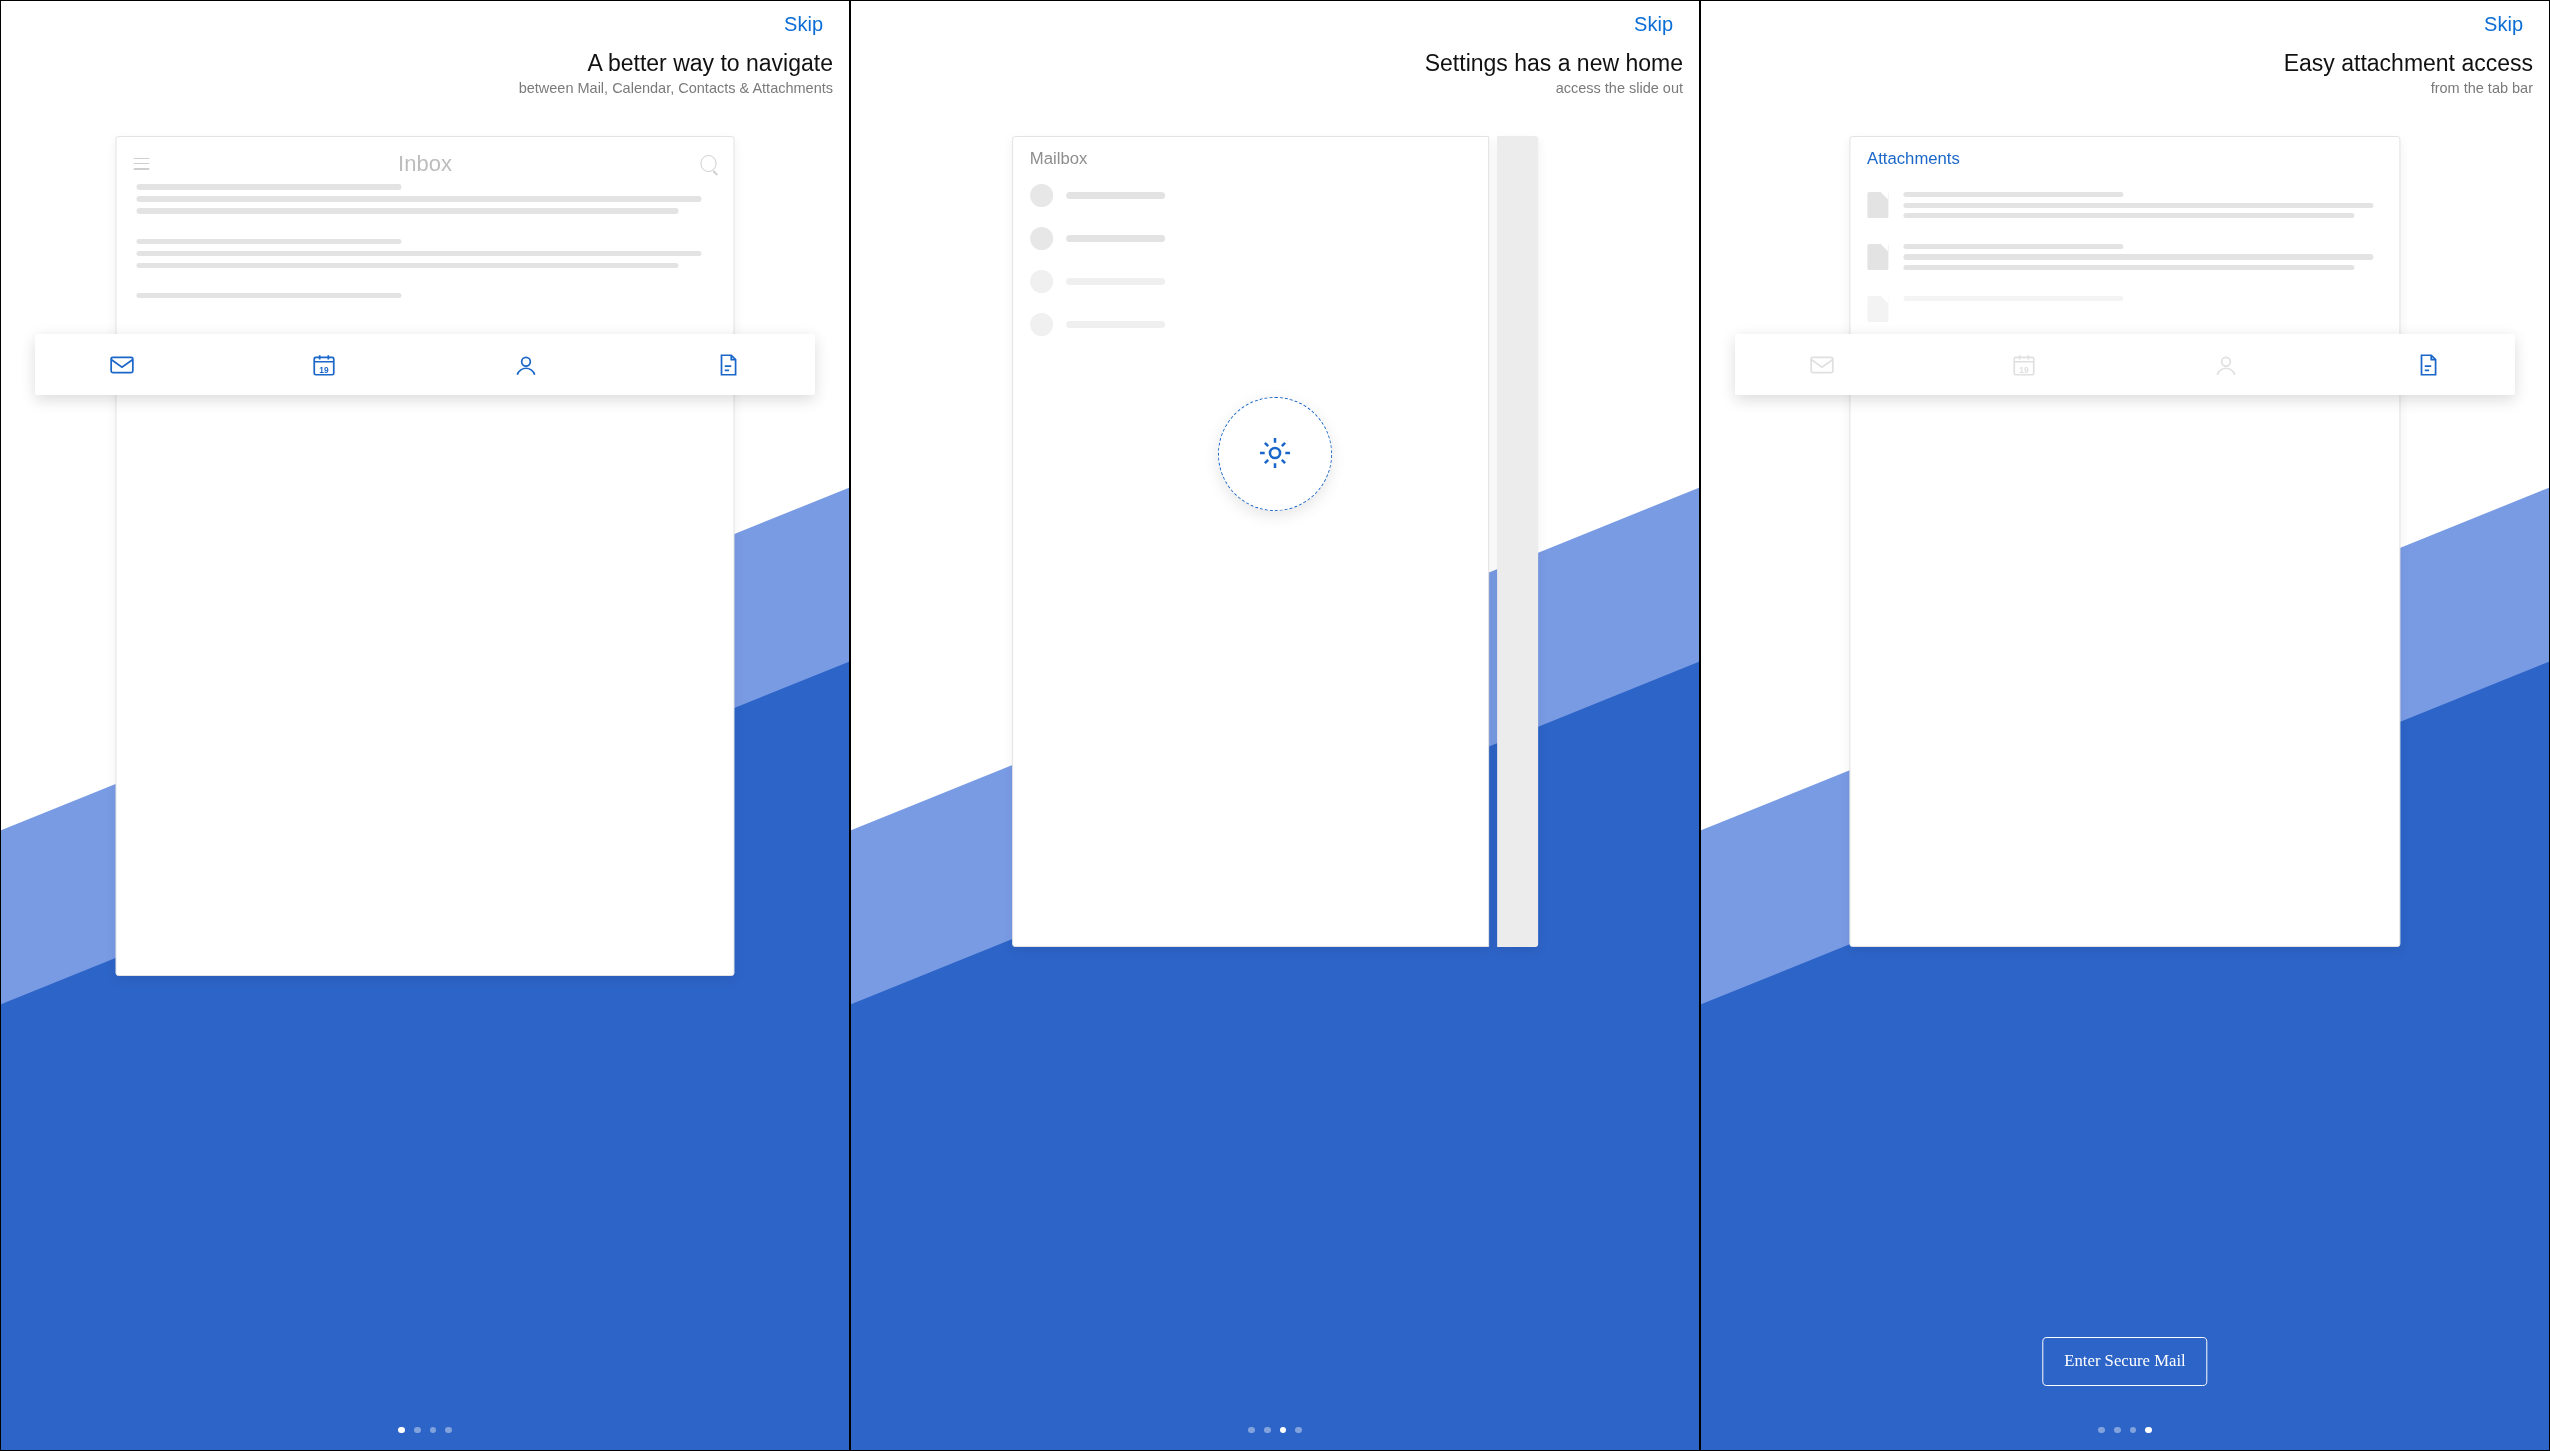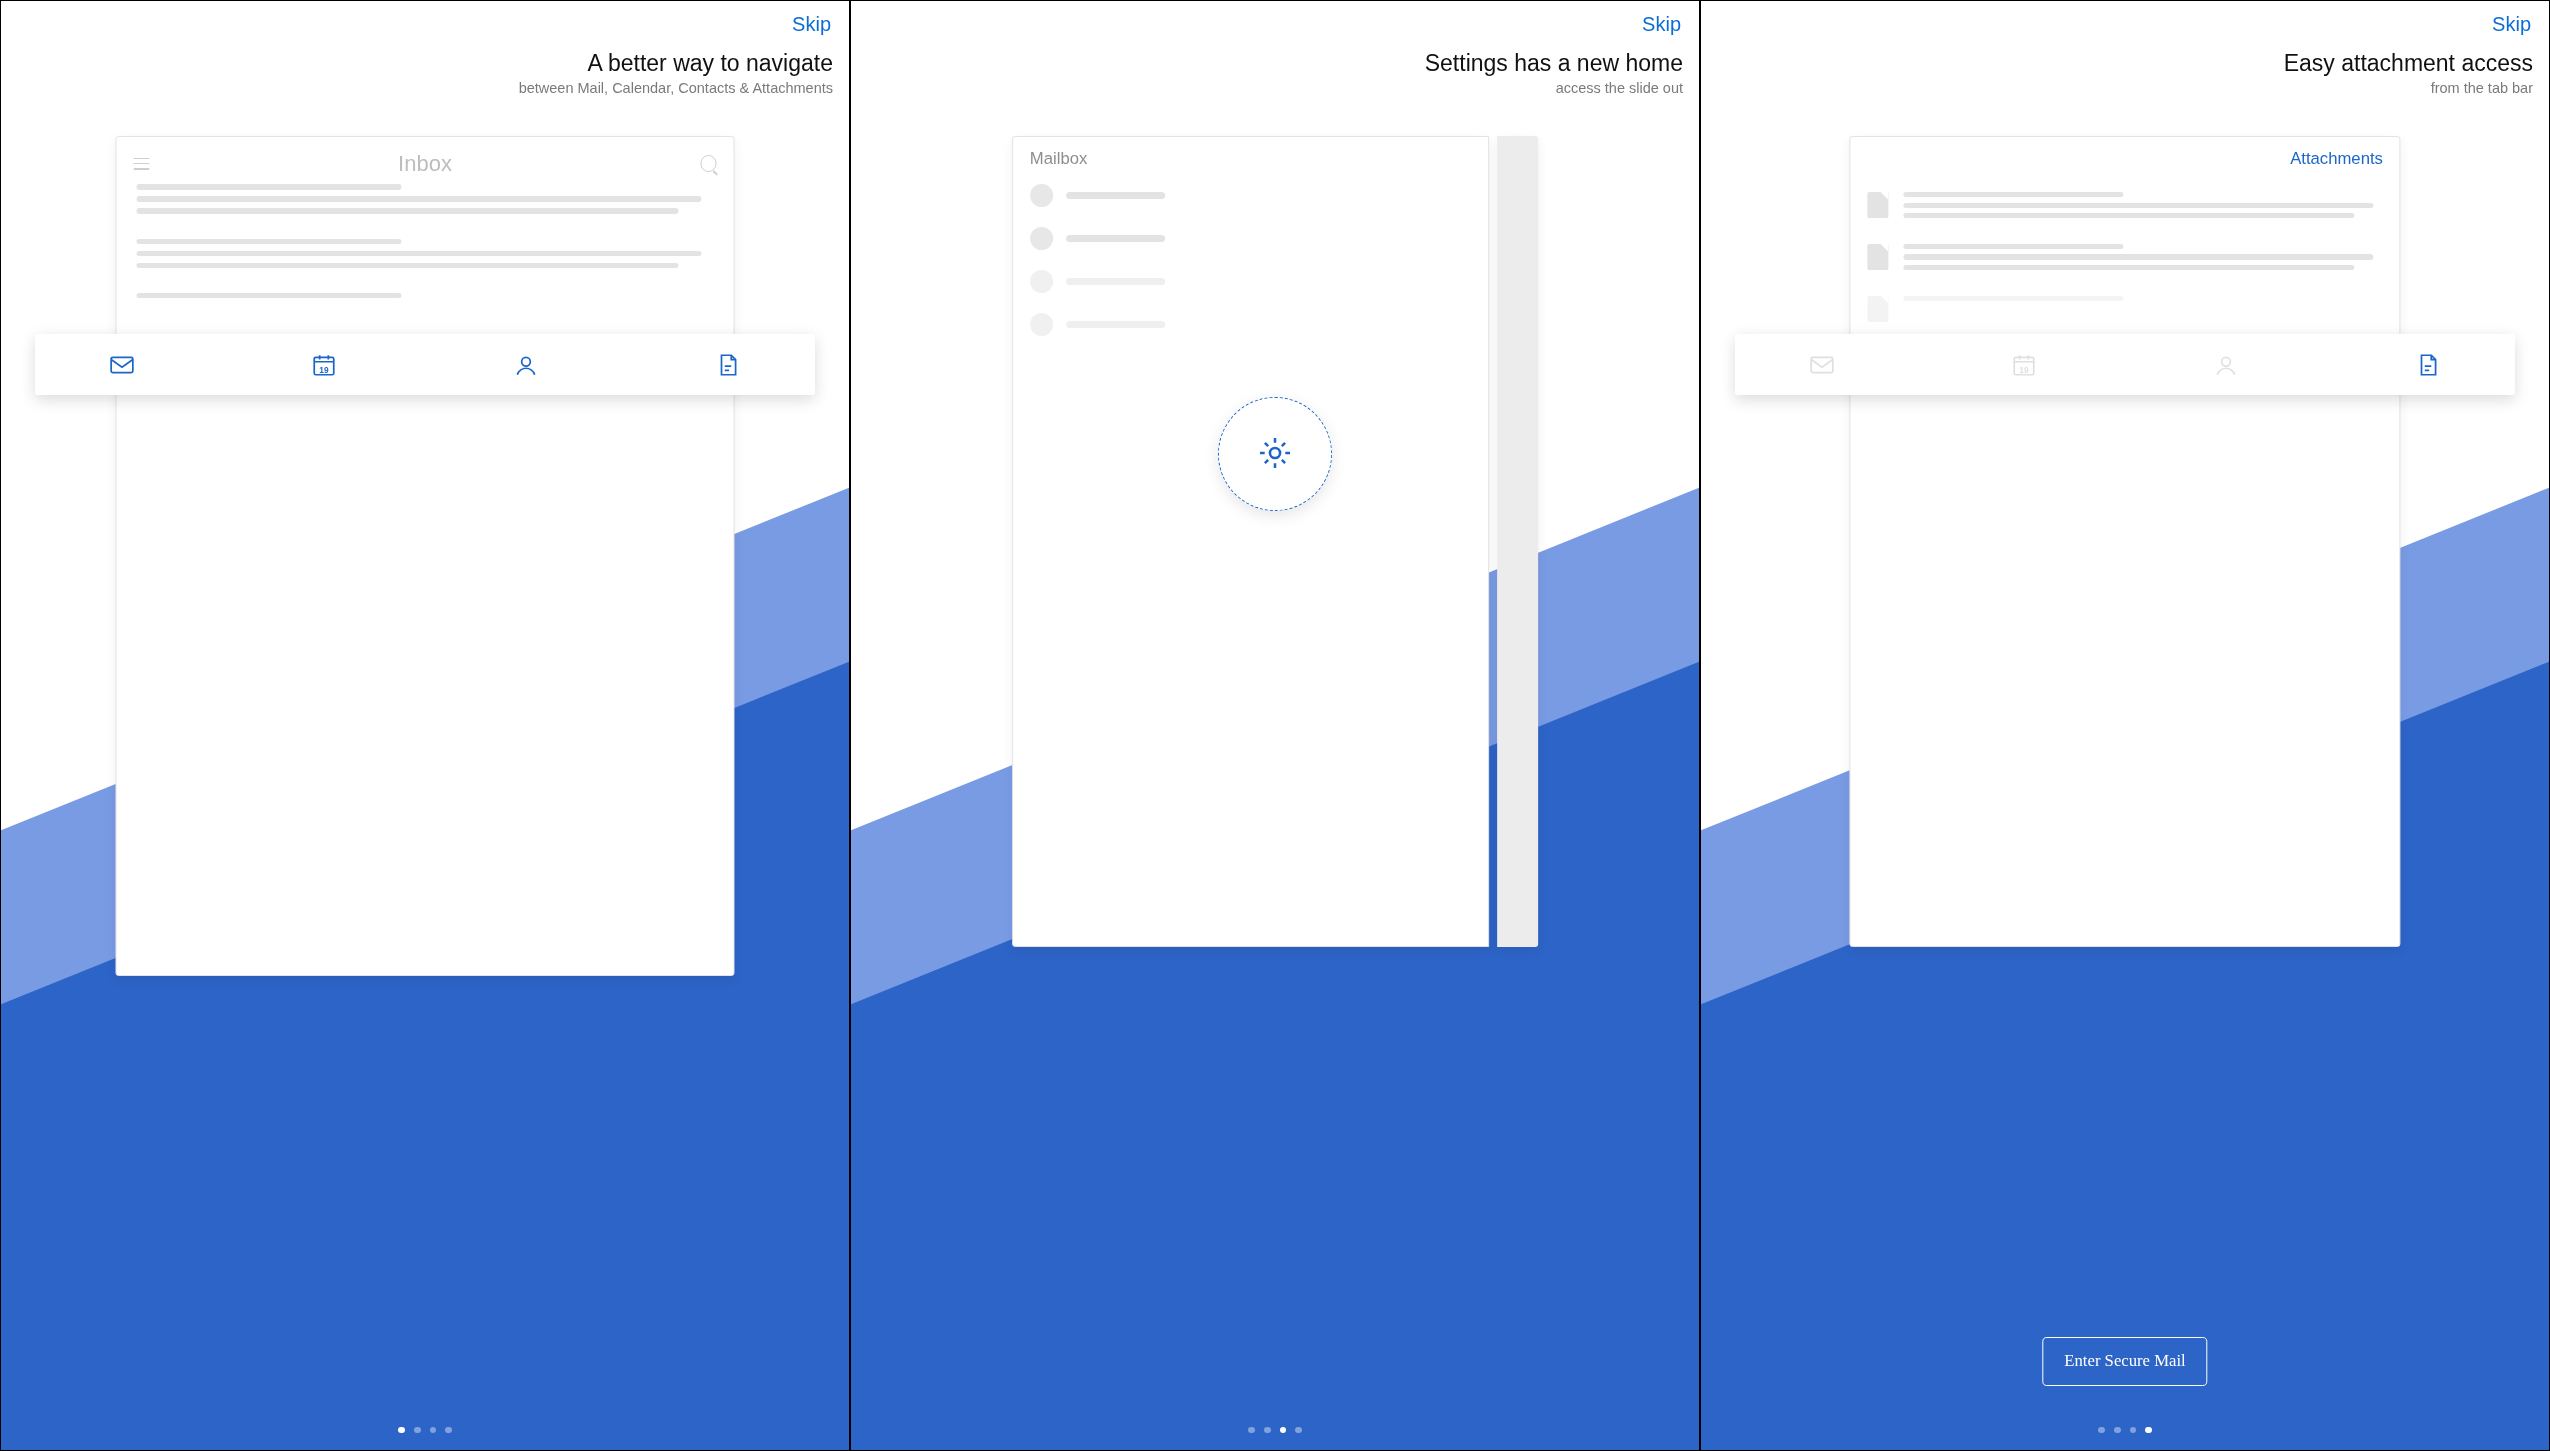--- a/index.html
+++ b/index.html
@@ -40,21 +40,21 @@
     width:200%;
     height:120%;
     top:74%;
     background:#2d64c7;
     transform:rotate(-22deg);
     transform-origin:left top;
   }
   .skip{
     position:absolute;
     top:12px;
-    right:18px;
+    right:26px;
     font-size:20px;
     color:#0b6dd6;
     font-weight:400;
     z-index:20;
   }
   .header-text{
     position:absolute;
     top:49px;
     left:0;right:16px;
     text-align:right;
@@ -172,21 +172,21 @@
     box-shadow:0 4.6px 15px rgba(0,0,0,0.1);
   }
   .gear-bubble svg{width:38px;height:38px;color:#1b67c9;}
 
   
   .mock3{
     position:absolute;width:65%;left:50%;transform:translateX(-50%);top:135px;height:56%;
     background:#fff;border:0.8px solid #e3e3e3;border-radius:3px;
     box-shadow:0 4.6px 10.6px rgba(0,0,0,0.06);z-index:5;padding:12px 16.7px;
   }
-  .mock3-title{color:#1b67c9;font-size:16.7px;text-align:right;font-weight:500;margin-bottom:23px;}
+  .mock3-title{color:#1b67c9;font-size:16.7px;text-align:left;font-weight:500;margin-bottom:23px;}
   .mock3-row{display:flex;align-items:flex-start;gap:15px;margin-bottom:20px;}
   .file-icon{width:21px;height:26px;background:#e3e3e3;border-radius:1.5px;position:relative;}
   .file-icon::before{content:"";position:absolute;top:0;right:0;width:7.6px;height:7.6px;background:#fff;clip-path:polygon(0 0,100% 100%,100% 0);}
   .mock3-lines{flex:1;}
   .mock3-lines .ph-line{margin-bottom:5.3px;}
 
   .cta{
     position:absolute;
     left:50%;transform:translateX(-50%);
     bottom:64px;

